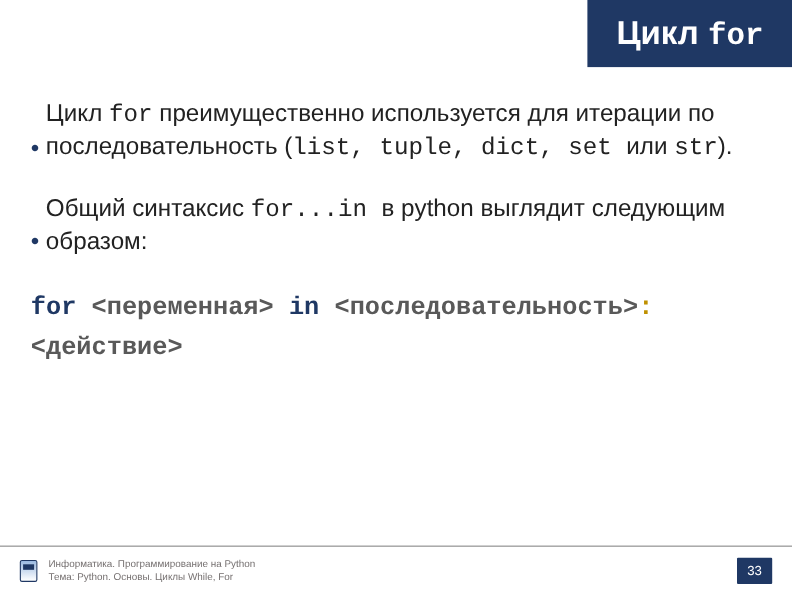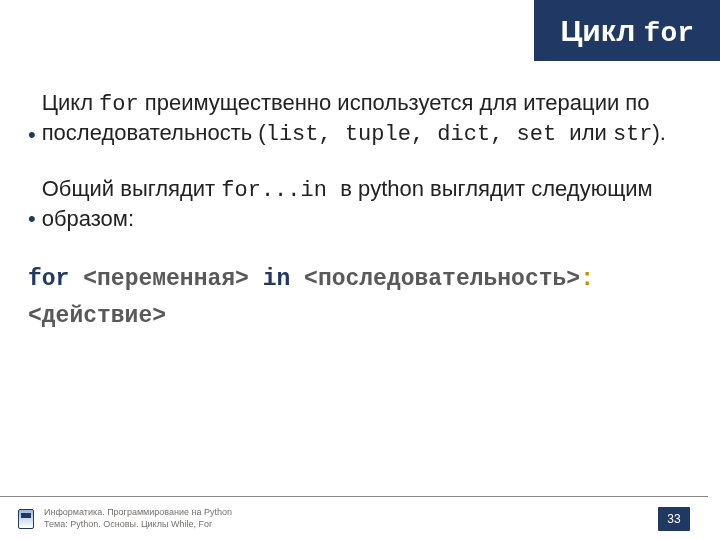--- a/index.html
+++ b/index.html
@@ -11,21 +11,21 @@
   .body { flex: 1; padding: 28px 28px 0 28px; color: #222; font-size: 22px; line-height: 1.28; }
   .bullet { display: flex; margin-bottom: 26px; }
   .bullet .dot { flex: 0 0 auto; color: #1f3864; font-size: 22px; line-height: 1.28; margin-right: 6px; }
   .bullet .txt { flex: 1; }
   code, .mono { font-family: "Courier New", monospace; }
   .syntax { font-size: 23px; line-height: 1.55; }
   .syntax .line { margin-bottom: 4px; }
   .kw-dark { font-family: "Courier New", monospace; font-weight: bold; color: #1f3864; }
   .colon { font-family: "Courier New", monospace; font-weight: bold; color: #bf9000; }
   .angle { font-family: "Courier New", monospace; font-weight: bold; color: #595959; }
-  .footer { position: absolute; left: 0; right: 12px; bottom: 0; height: 44px; border-top: 1px solid #888; display: flex; align-items: center; padding: 13px 18px; }
+  .footer { position: absolute; left: 0; right: 0; bottom: 0; height: 44px; border-top: 1px solid #888; display: flex; align-items: center; padding: 13px 18px; }
   .footer-icon { width: 16px; height: 20px; border: 1px solid #1f3864; background: linear-gradient(#9ab9e0,#fff); margin-right: 10px; border-radius: 2px; position: relative; }
   .footer-icon::before { content: ""; position: absolute; left: 2px; right: 2px; top: 3px; height: 5px; background: #1f3864; }
   .footer-text { flex: 1; font-size: 9px; color: #767171; line-height: 1.25; }
   .page-num { width: 32px; height: 24px; background: #1f3864; color: #fff; font-size: 12px; display: flex; align-items: center; justify-content: center; border-radius: 1px; }
 </style>
 </head>
 <body>
 
 <div class="slide">
 
@@ -37,21 +37,21 @@
 
   <div class="body">
 
     <div class="bullet">
       <div class="dot">•</div>
       <div class="txt"><span>Цикл </span><span class="mono">for</span><span> преимущественно используется для итерации по последовательность (</span><span class="mono">list, tuple, dict, set </span><span>или </span><span class="mono">str</span><span>).</span></div>
     </div>
 
     <div class="bullet">
       <div class="dot">•</div>
-      <div class="txt"><span>Общий выглядит </span><span class="mono">for...in </span><span> в python выглядит следующим образом:</span></div>
+      <div class="txt"><span>Общий синтаксис </span><span class="mono">for...in </span><span> в python выглядит следующим образом:</span></div>
     </div>
 
     <div class="syntax">
       <div class="line"><span class="kw-dark">for </span><span class="angle">&lt;переменная&gt;</span><span class="kw-dark"> in </span><span class="angle">&lt;последовательность&gt;</span><span class="colon">:</span><span>   </span><span class="angle">&lt;действие&gt;</span></div>
     </div>
 
   </div>
 
   <div class="footer">
     <div class="footer-icon"></div>

